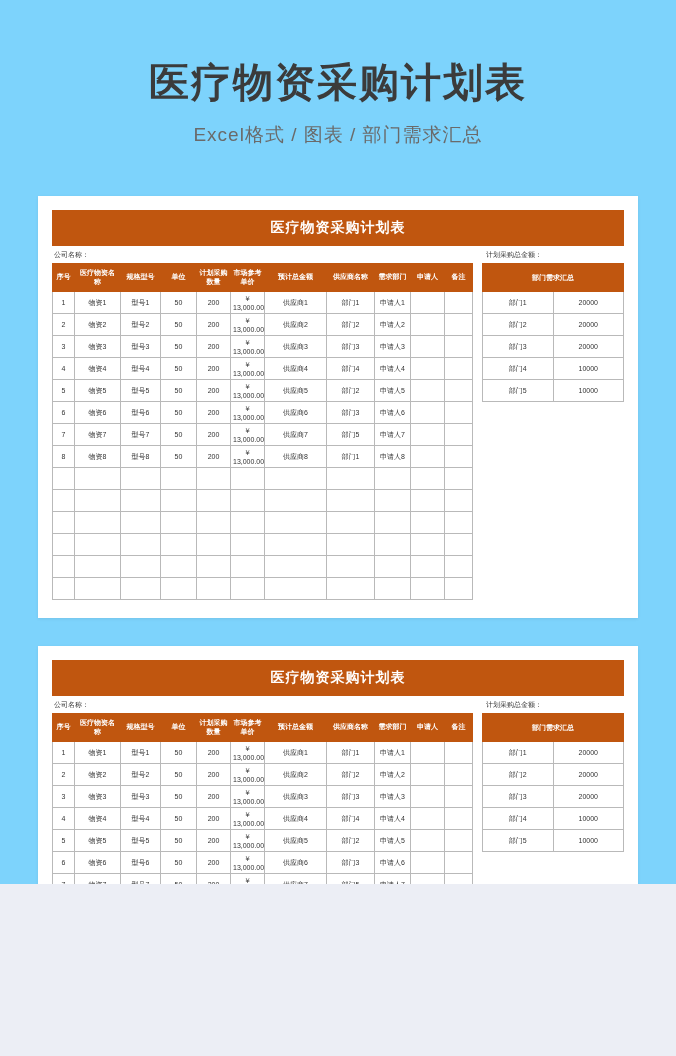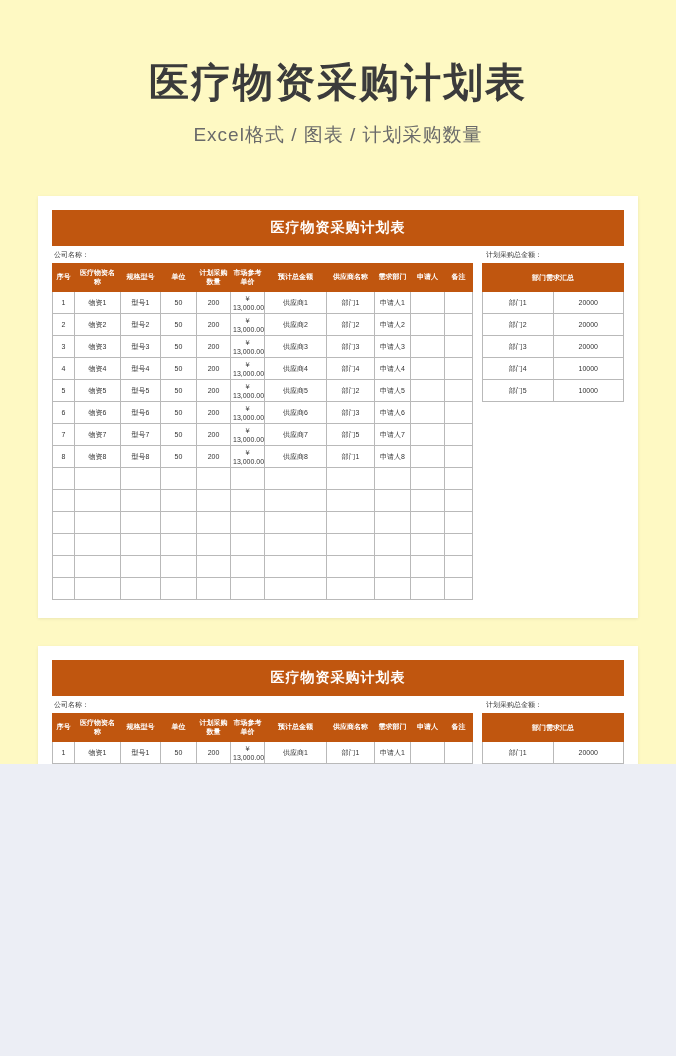--- a/index.html
+++ b/index.html
@@ -3,22 +3,22 @@
 <meta charset="utf-8">
 <style>
   * { box-sizing: border-box; }
   html, body {
     margin: 0; padding: 0;
     width: 676px; height: 1056px;
     background: #eceef5;
     font-family: "Liberation Sans", sans-serif;
   }
   .page {
-    width: 676px; height: 764px;
-    background: #fef9c3;
+    width: 676px; height: 884px;
+    background: #7dd3fc;
     position: relative;
     overflow: hidden;
   }
   .hero {
     text-align: center;
     padding-top: 58px;
   }
   .hero-title {
     font-size: 40px;
     font-weight: bold;
@@ -101,21 +101,21 @@
     text-align: center; height: 22px;
   }
 </style>
 </head>
 <body>
 
 <div class="page">
 
   <div class="hero">
     <div class="hero-title">医疗物资采购计划表</div>
-    <div class="hero-sub">Excel格式 / 图表 / 计划采购数量</div>
+    <div class="hero-sub">Excel格式 / 图表 / 部门需求汇总</div>
   </div>
 
   <div class="card card-1">
     <div class="sheet-title">医疗物资采购计划表</div>
     <div class="meta-row">
       <span>公司名称：</span>
       <span class="meta-right">计划采购总金额：</span>
     </div>
     <div class="wrap-inner">
       <div class="main-tbl" style="width:420px;">

